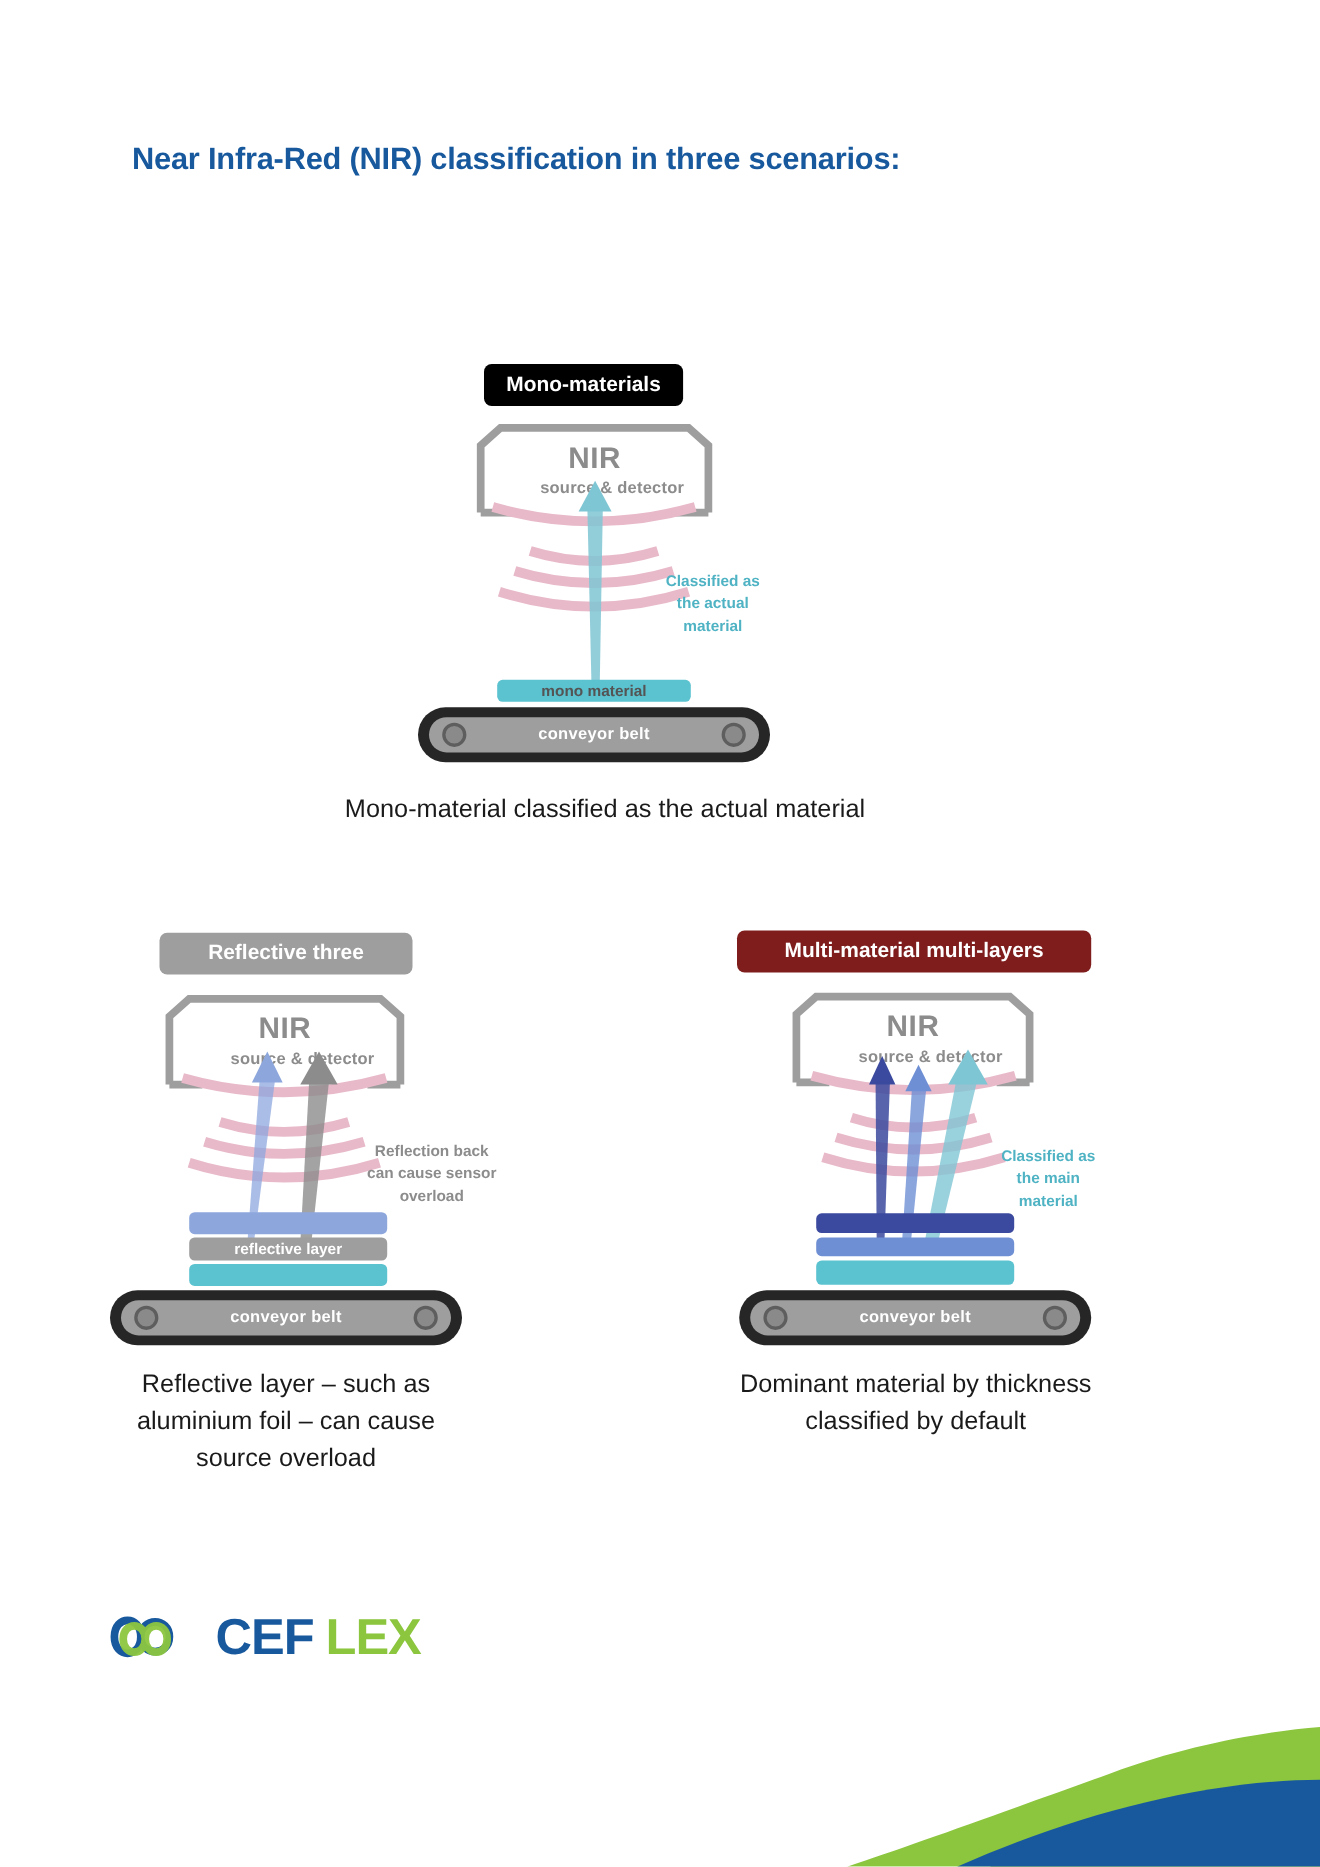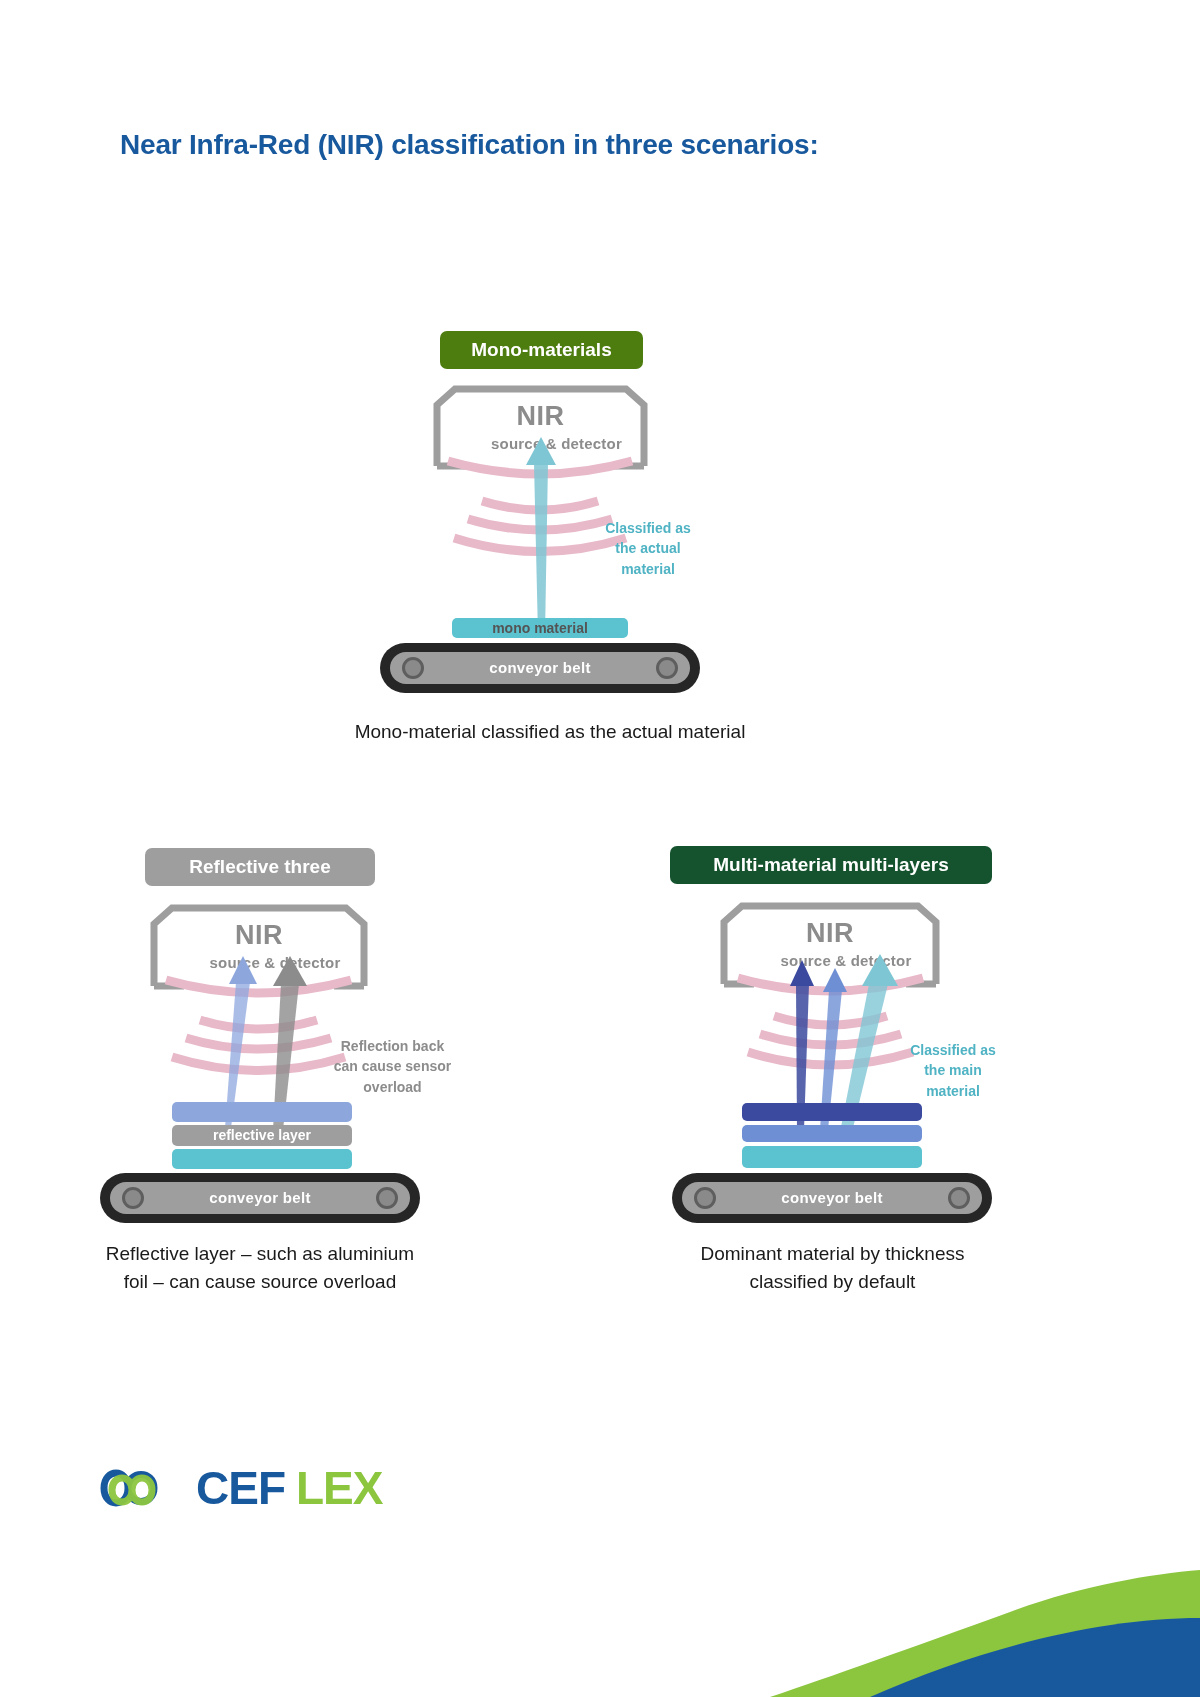--- a/index.html
+++ b/index.html
@@ -106,41 +106,41 @@
     text-align: center;
     color: #ffffff;
     font-weight: bold;
     font-size: 15px;
     letter-spacing: 0.3px;
   }
 
   .caption {
     position: absolute;
     color: #1a1a1a;
-    font-size: 19px;
+    font-size: 23px;
     line-height: 1.48;
     text-align: center;
   }
 
   
   .logo { position: absolute; left: 78px; top: 1448px; }
   .logo svg { display: block; }
   .swoosh { position: absolute; right: 0; bottom: 0; }
   .swoosh svg { display: block; }
 </style>
 </head>
 <body>
 
 <div class="page">
 
   <div class="title">Near Infra-Red (NIR) classification in three scenarios:</div>
 
   <div class="panel" style="left:300px; top:325px; width:500px; height:430px;">
 
-    <div class="badge" style="left:140px; top:6px; width:203px; background:#4d7c0f;">Mono-materials</div>
+    <div class="badge" style="left:140px; top:6px; width:181px; background:#000000;">Mono-materials</div>
 
     <div class="nir-box" style="left:133px; top:60px; width:215px; height:85px;">
       <svg width="215" height="85" viewBox="0 0 215 85">
         <path d="M4,81 L4,20 L22,4 L193,4 L211,20 L211,81" fill="none" stroke="#9e9e9e" stroke-width="7" stroke-linejoin="miter" stroke-linecap="butt"></path>
         <path d="M4,81 L34,81 M181,81 L211,81" fill="none" stroke="#9e9e9e" stroke-width="7" stroke-linecap="butt"></path>
       </svg>
       <div class="nir-label nir-title" style="top:16px;">NIR</div>
       <div class="nir-label nir-sub" style="top:50px;">source &amp; detector</div>
     </div>
 
@@ -236,21 +236,21 @@
       <div class="roller" style="left:22px; top:14px; width:22px; height:22px;"></div>
       <div class="roller" style="right:22px; top:14px; width:22px; height:22px;"></div>
       <div class="belt-text" style="top:16px;">conveyor belt</div>
     </div>
 
     <div class="caption" style="left:10px; top:400px; width:320px;">Reflective layer – such as aluminium foil – can cause source overload</div>
   </div>
 
   <div class="panel" style="left:620px; top:840px; width:440px; height:480px;">
 
-    <div class="badge" style="left:50px; top:6px; width:322px; background:#14532d;">Multi-material multi-layers</div>
+    <div class="badge" style="left:50px; top:6px; width:322px; background:#7f1d1d;">Multi-material multi-layers</div>
 
     <div class="nir-box" style="left:100px; top:62px; width:220px; height:86px;">
       <svg width="220" height="86" viewBox="0 0 220 86">
         <path d="M4,82 L4,20 L22,4 L198,4 L216,20 L216,82" fill="none" stroke="#9e9e9e" stroke-width="7" stroke-linejoin="miter" stroke-linecap="butt"></path>
         <path d="M4,82 L34,82 M186,82 L216,82" fill="none" stroke="#9e9e9e" stroke-width="7" stroke-linecap="butt"></path>
       </svg>
       <div class="nir-label nir-title" style="top:16px;">NIR</div>
       <div class="nir-label nir-sub" style="top:50px;">source &amp; detector</div>
     </div>
 

